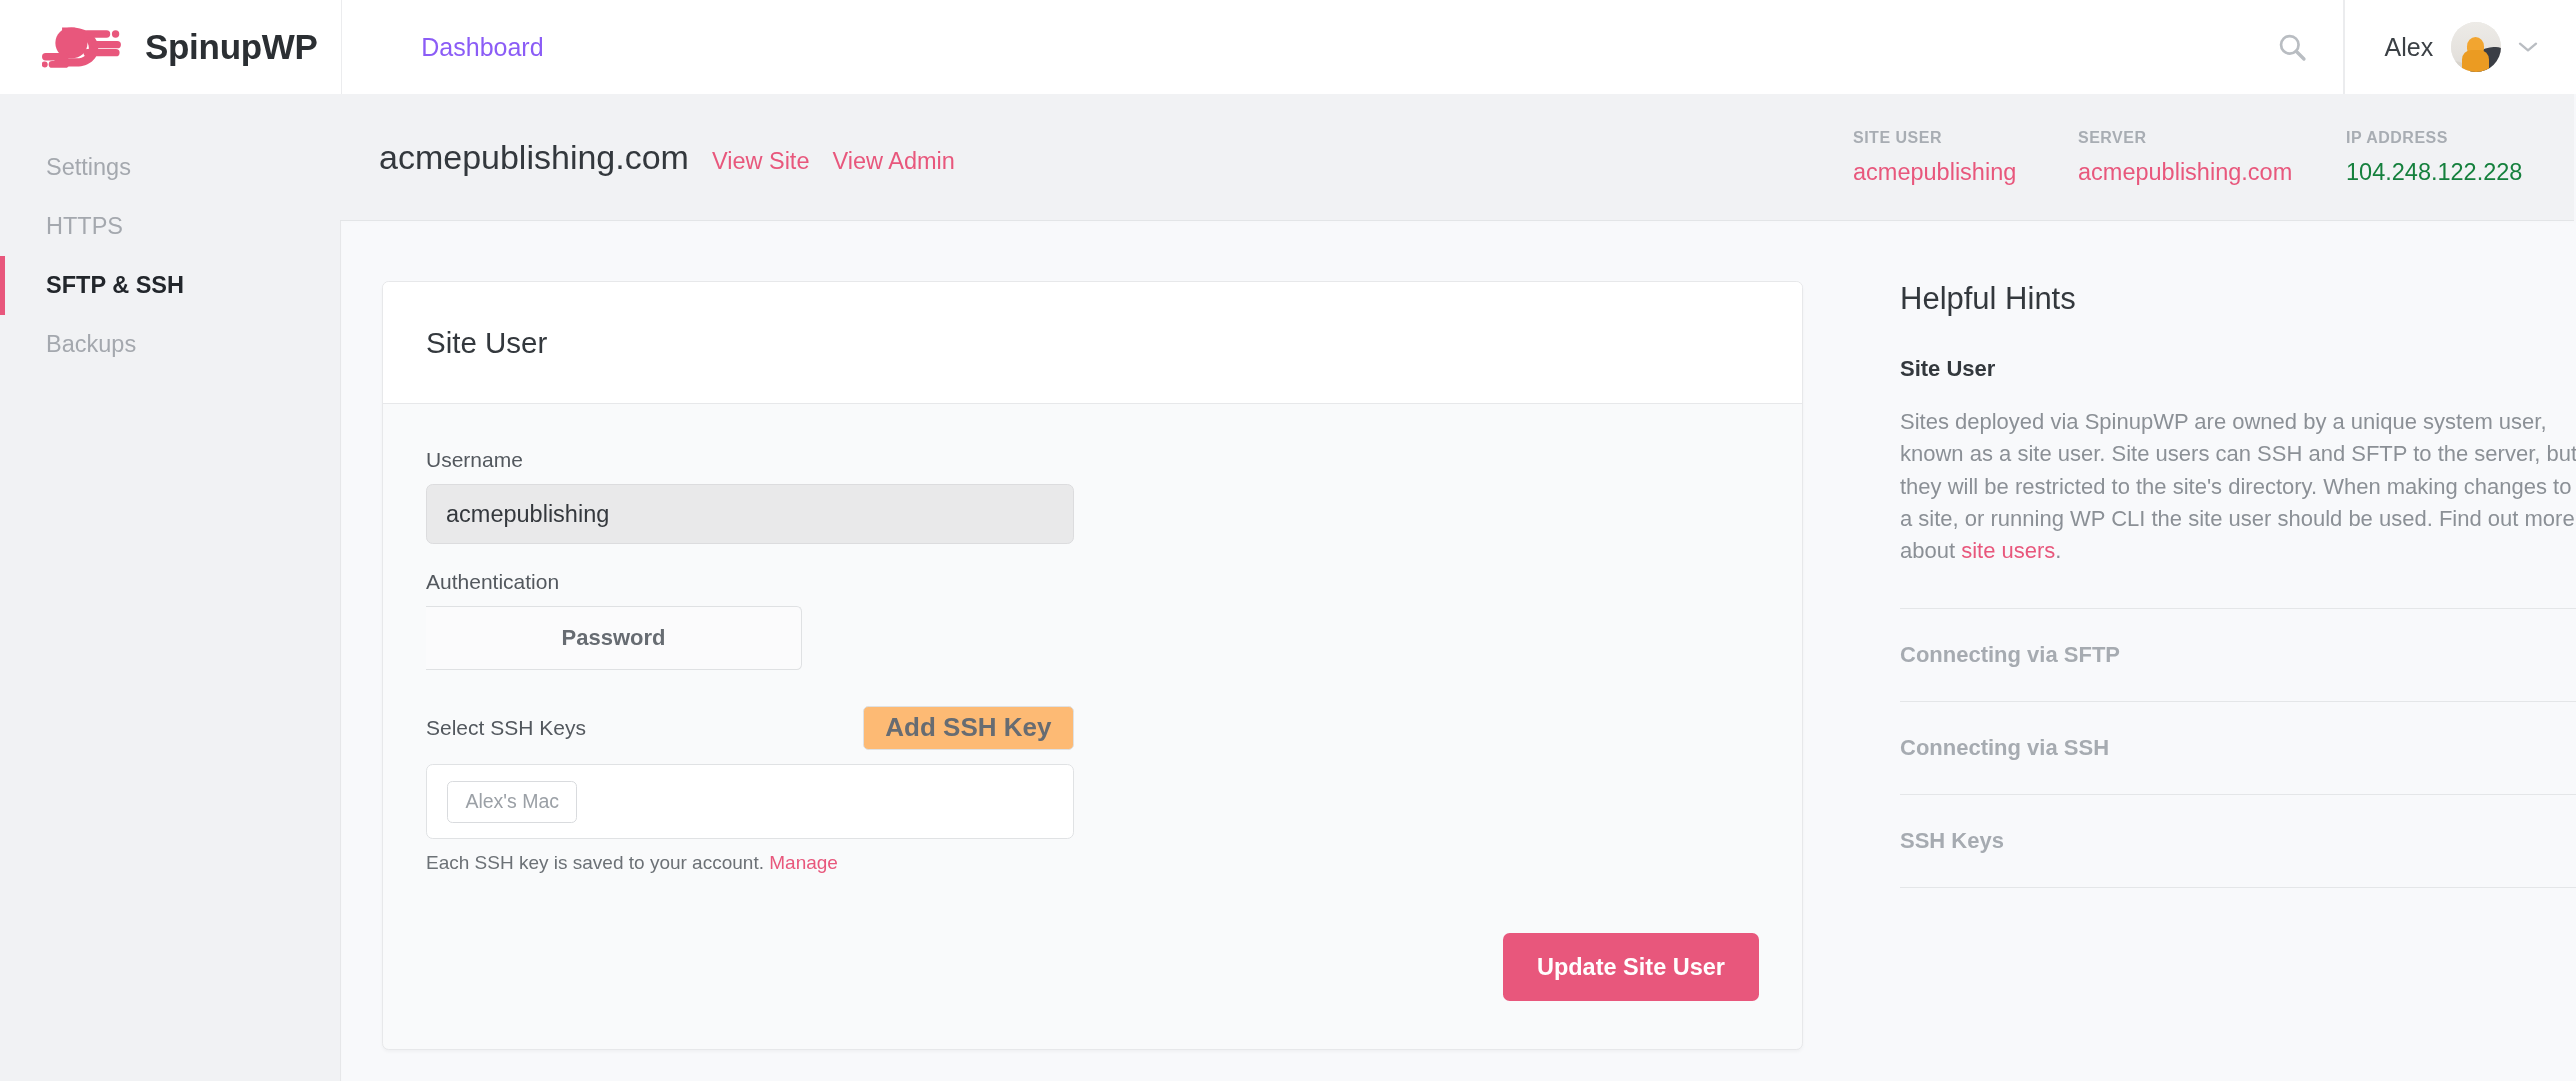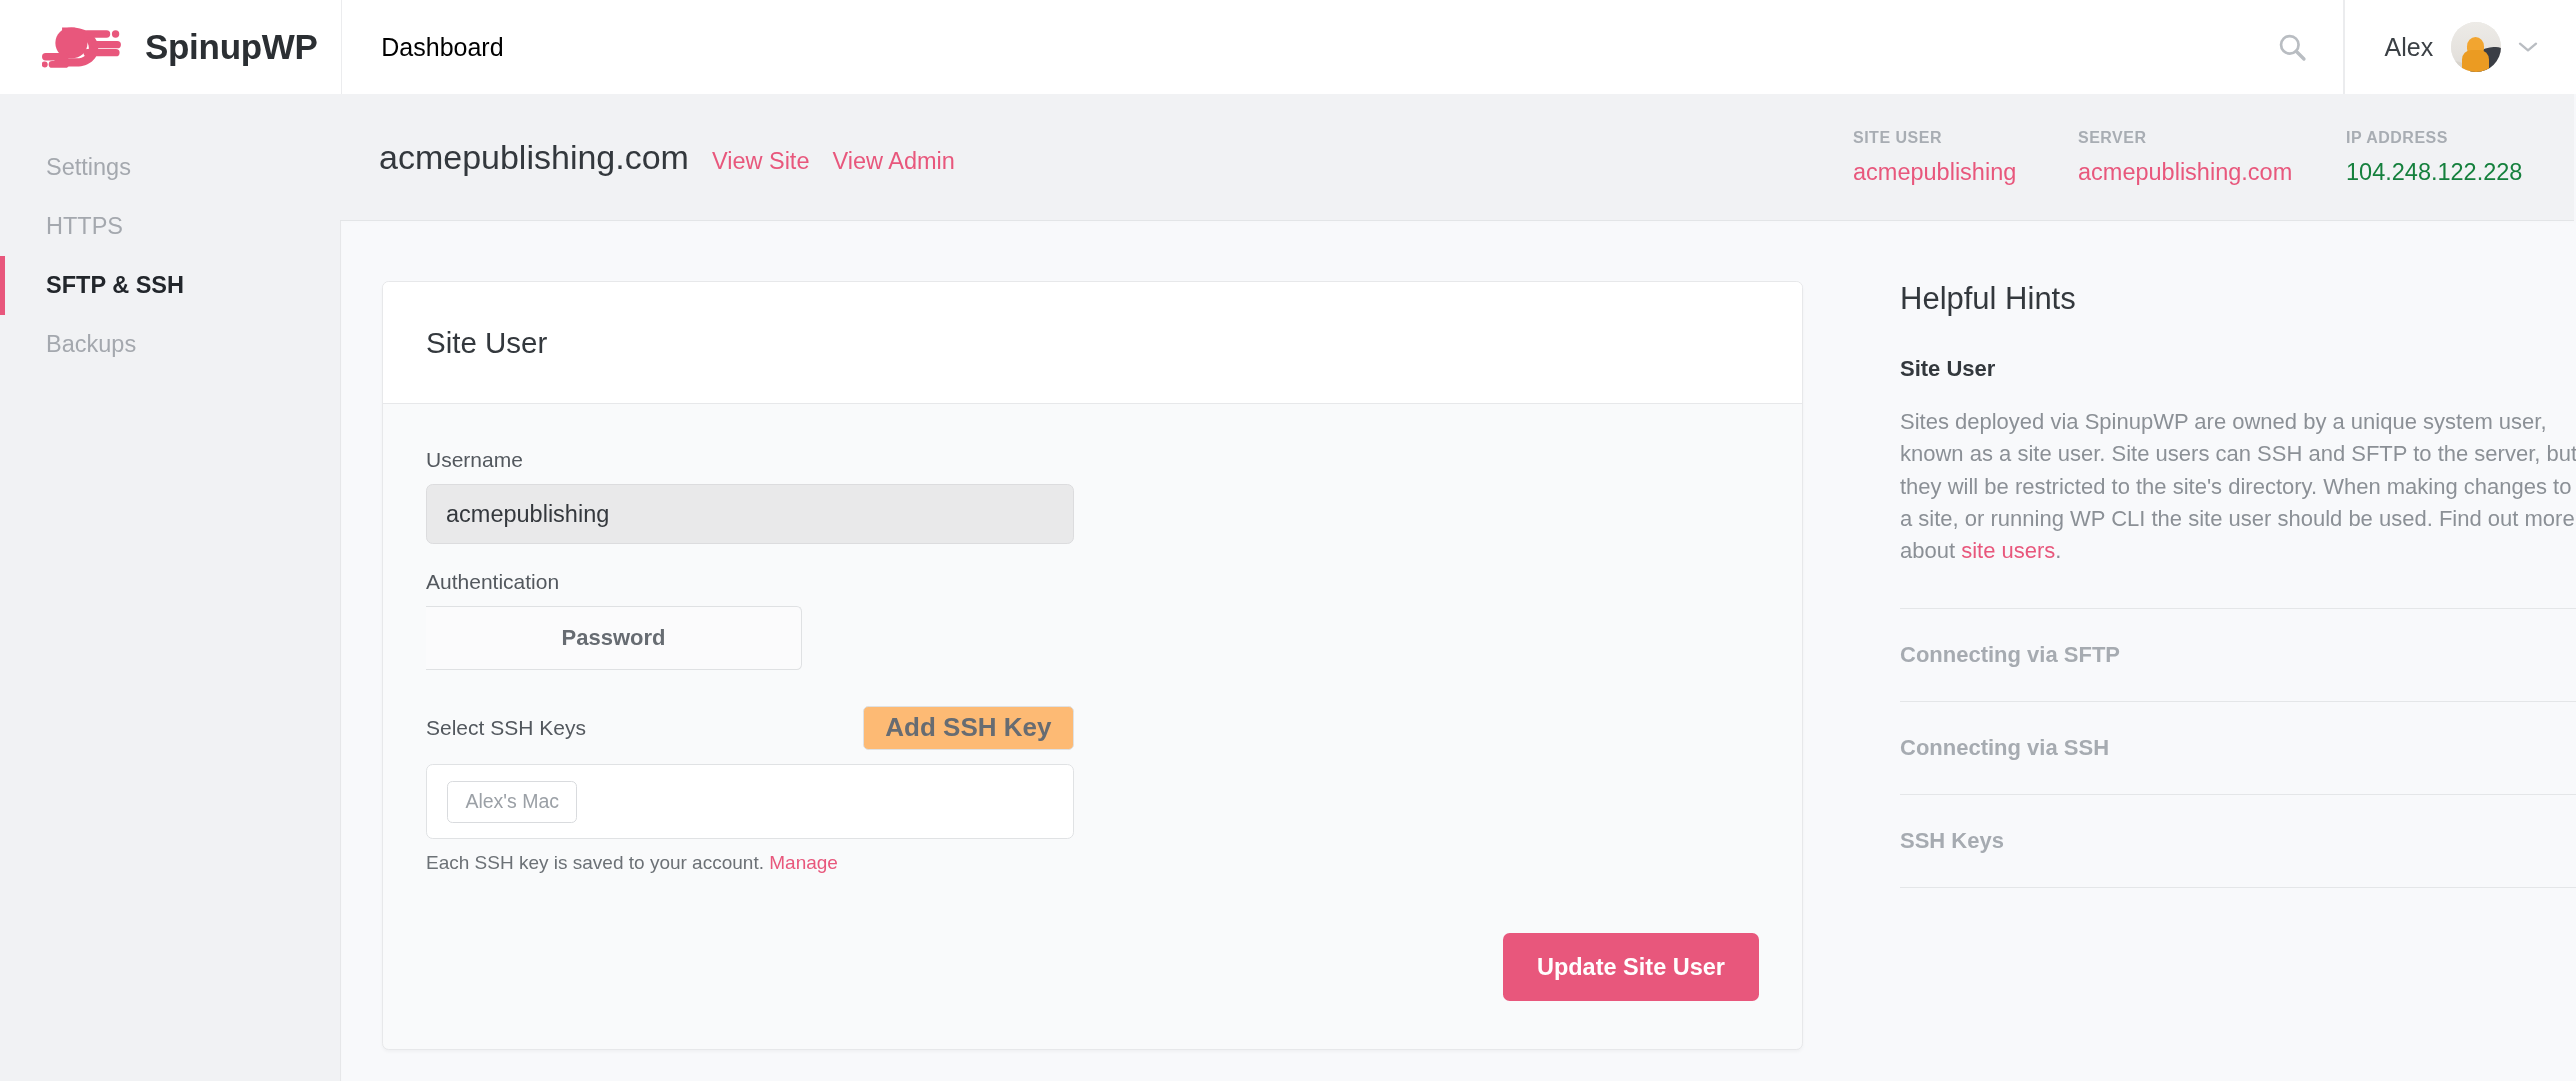--- a/index.html
+++ b/index.html
@@ -45,21 +45,22 @@
   }
   .topbar-nav {
     display: flex;
     align-items: center;
     height: 94px;
     padding-left: 39px;
     flex: 1;
   }
   .nav-link {
     font-size: 25px;
-    color: #000000;
+    color: #8b5cf6;
+    margin-left: 40px;
   }
   .topbar-right {
     display: flex;
     align-items: center;
     height: 94px;
     flex: none;
   }
   .search-btn {
     width: 101px;
     height: 94px;

